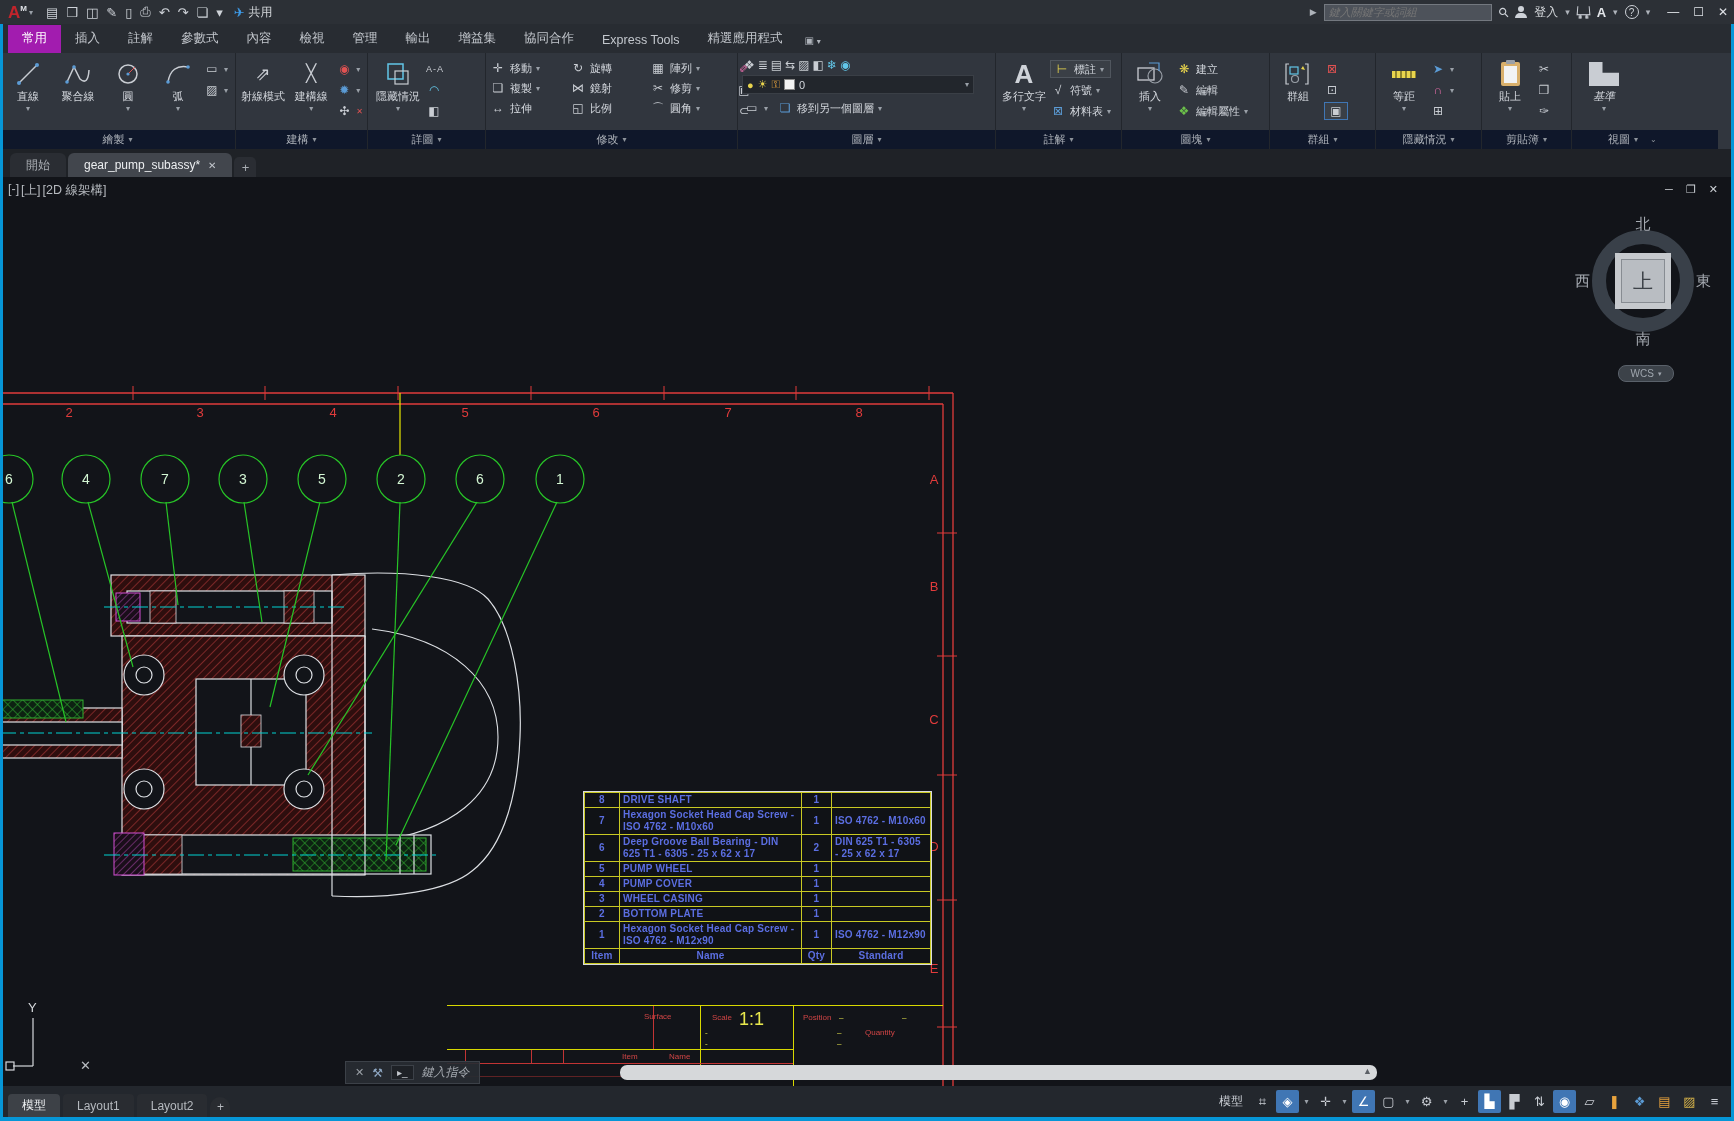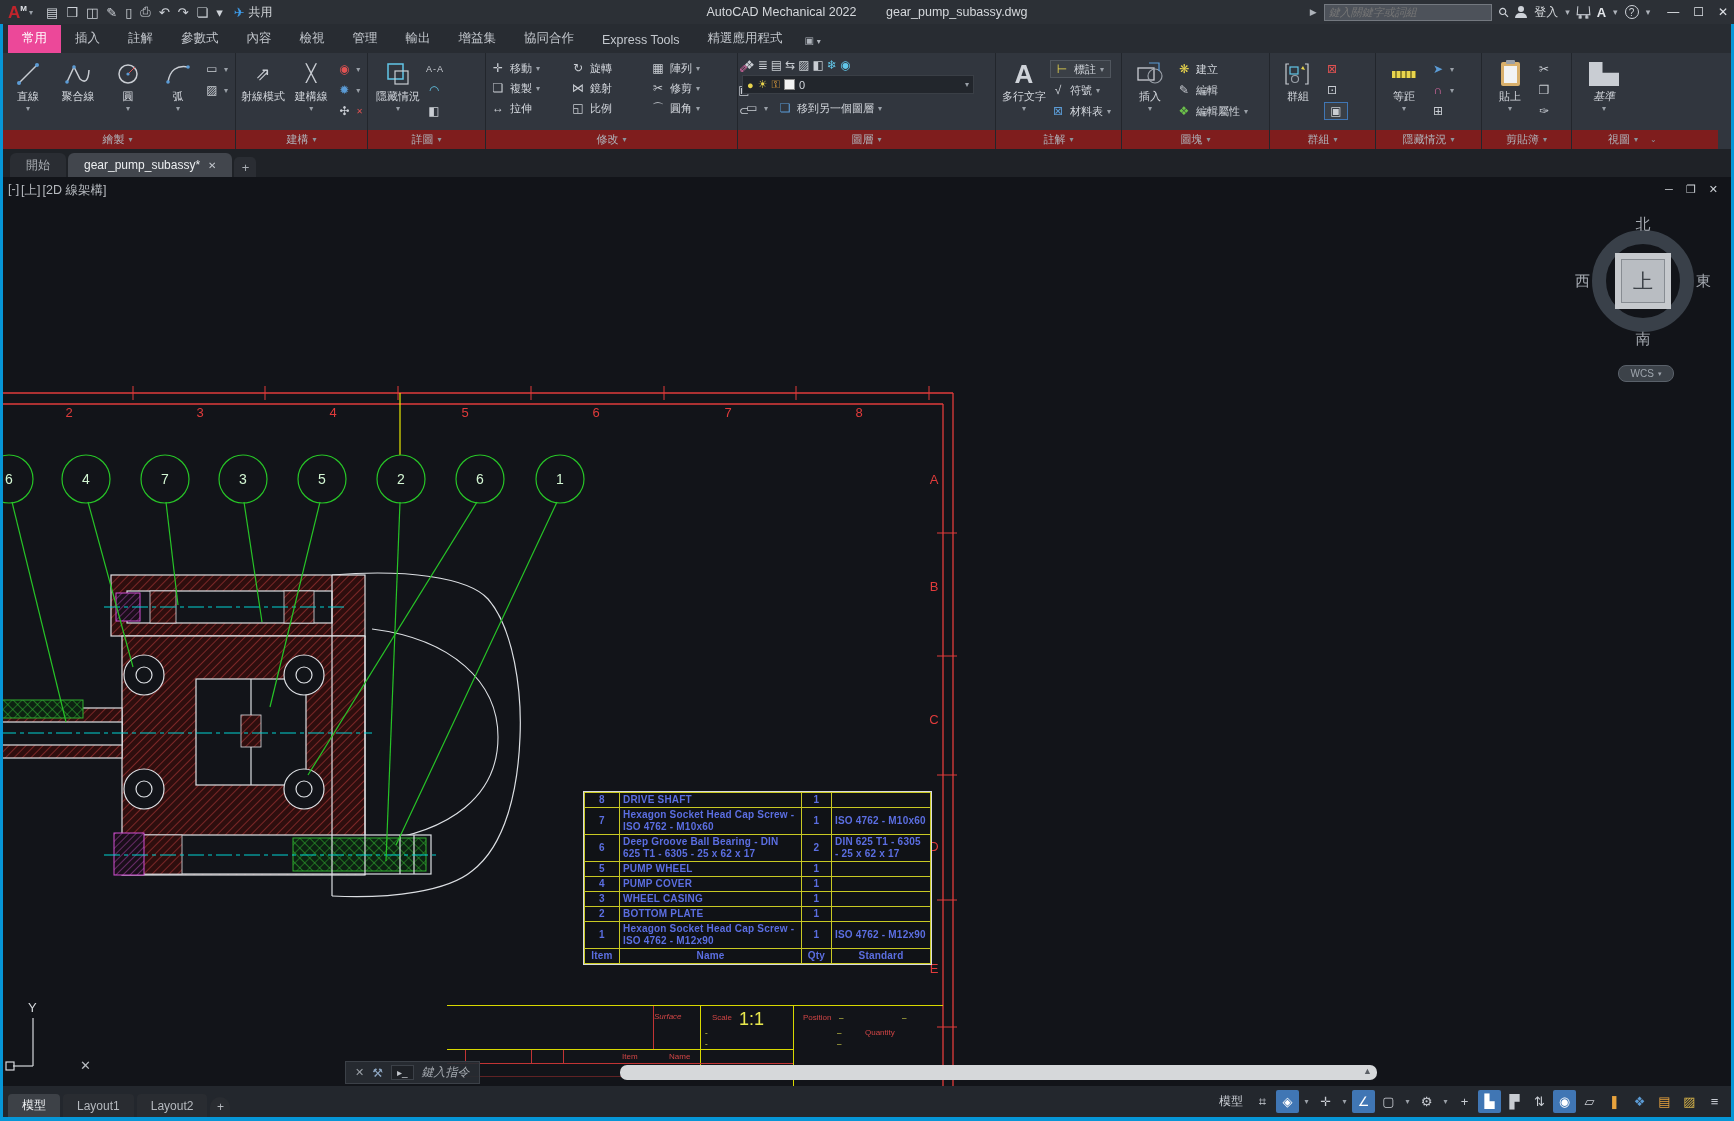--- a/index.html
+++ b/index.html
@@ -29,29 +29,29 @@
 .icart { position:relative; width:13px; height:9px; border:1px solid #ced2d8; border-top:0; transform:perspective(10px) rotateX(8deg); margin-top:-3px; }
 .icart:before { content:""; position:absolute; left:1px; bottom:-4px; width:3px; height:3px; border-radius:50%; background:#ced2d8; }
 .icart:after { content:""; position:absolute; right:1px; bottom:-4px; width:3px; height:3px; border-radius:50%; background:#ced2d8; }
 .iA { font-size:13px; font-weight:bold; color:#e4e7eb; }
 .ihelp { width:14px; height:14px; border:1.5px solid #ced2d8; border-radius:50%; font-size:10px; display:flex; align-items:center; justify-content:center; color:#ced2d8; }
 .winbtns { display:flex; gap:14px; margin-left:10px; font-size:12px; color:#e0e3e8; }
 
 
 .ribbon-tabs { height:29px; background:#282c32; display:flex; align-items:flex-end; padding-left:8px; }
 .rtab { padding:5px 14px 6px; font-size:12.5px; color:#c3c7cd; cursor:default; }
-.rtab.active { background:#ec4899; color:#fff; }
+.rtab.active { background:#a21caf; color:#fff; }
 .rtab-opt { font-size:10px; color:#aeb3ba; padding:5px 8px 7px; }
 .rtab-opt .car { font-size:8px; }
 
 
 .ribbon { height:96px; background:#31363e; display:flex; }
 .rpanel { position:relative; display:flex; flex-direction:column; border-right:1px solid #22262c; }
 .rpanel .content { flex:1; display:flex; align-items:stretch; padding:3px 4px 0; gap:2px; }
-.rpanel .plabel { height:19px; background:#7f1d1d; font-size:11px; color:#aeb3ba; display:flex; align-items:center; justify-content:center; gap:4px; }
+.rpanel .plabel { height:19px; background:#0f172a; font-size:11px; color:#aeb3ba; display:flex; align-items:center; justify-content:center; gap:4px; }
 .rpanel .plabel .car { font-size:8px; color:#8d939b; }
 .rbig { width:48px; display:flex; flex-direction:column; align-items:center; justify-content:flex-start; padding-top:3px; gap:1px; color:#d3d7dd; font-size:11px; text-align:center; line-height:12px; cursor:default; }
 .rbig .ric { height:30px; display:flex; align-items:center; justify-content:center; }
 .rbig .car { font-size:8px; color:#9aa0a8; }
 .rcol { display:flex; flex-direction:column; justify-content:flex-start; padding-top:4px; gap:3px; }
 .rsm { display:flex; align-items:center; gap:4px; font-size:11px; color:#d3d7dd; white-space:nowrap; cursor:default; height:18px; }
 .rsm .ic { width:16px; text-align:center; font-size:12px; }
 .rsm .car { font-size:8px; color:#9aa0a8; }
 .gic { color:#c9cdd3; }
 .cyn { color:#62c6e8; } .yel { color:#e8d44d; } .red { color:#e05252; }
@@ -173,24 +173,20 @@
         <span class="qi caret">
           <span>❏</span>
         </span>
         <span class="qi">
           <span>▾</span>
         </span>
     </div>
     <div class="share">
       <span class="pl">✈</span>
       <span>共用</span>
-    </div>
-    <div class="tb-title">
-      <span>AutoCAD Mechanical 2022</span>
-      <span class="doc">gear_pump_subassy.dwg</span>
     </div>
     <div class="tb-right">
       <span class="mini">▶</span>
       <div class="searchbox">
         <input type="text" placeholder="鍵入關鍵字或詞組" style="">
       </div>
       <span class="mag">⚲</span>
       <span class="iperson"></span>
       <span class="signin">登入</span>
       <span class="mini">▾</span>
@@ -877,21 +873,21 @@
     <div class="tblock">
       <div class="tb-el vl-y" style="left:253px; top:0; height:60px;"></div>
       <div class="tb-el vl-y" style="left:346px; top:0; height:82px;"></div>
       <div class="tb-el vl-r" style="left:206px; top:0; height:43px;"></div>
       <div class="tb-el vl-r" style="left:18px; top:43px; height:14px;"></div>
       <div class="tb-el vl-r" style="left:84px; top:43px; height:14px;"></div>
       <div class="tb-el vl-r" style="left:116px; top:43px; height:14px;"></div>
       <div class="tb-el hl-y" style="left:0; top:43px; width:346px;"></div>
       <div class="tb-el hl-r" style="left:0; top:57px; width:346px;"></div>
       <div class="tb-el hl-r" style="left:0; top:70px; width:330px; opacity:.45;"></div>
-      <div class="tb-el rtx" style="left:207px; top:6px;font-style:italic;">Surface</div>
+      <div class="tb-el rtx" style="left:197px; top:6px;">Surface</div>
       <div class="tb-el rtx" style="left:265px; top:7px;">Scale</div>
       <div class="tb-el ytx scaleval" style="left:292px; top:3px;">1:1</div>
       <div class="tb-el rtx" style="left:356px; top:7px;">Position</div>
       <div class="tb-el ytx" style="left:392px; top:7px;">–</div>
       <div class="tb-el rtx" style="left:418px; top:22px;">Quantity</div>
       <div class="tb-el ytx" style="left:455px; top:7px;">–</div>
       <div class="tb-el ytx" style="left:258px; top:22px;">-</div>
       <div class="tb-el ytx" style="left:258px; top:33px;">-</div>
       <div class="tb-el ytx" style="left:390px; top:22px;">–</div>
       <div class="tb-el ytx" style="left:390px; top:33px;">–</div>

